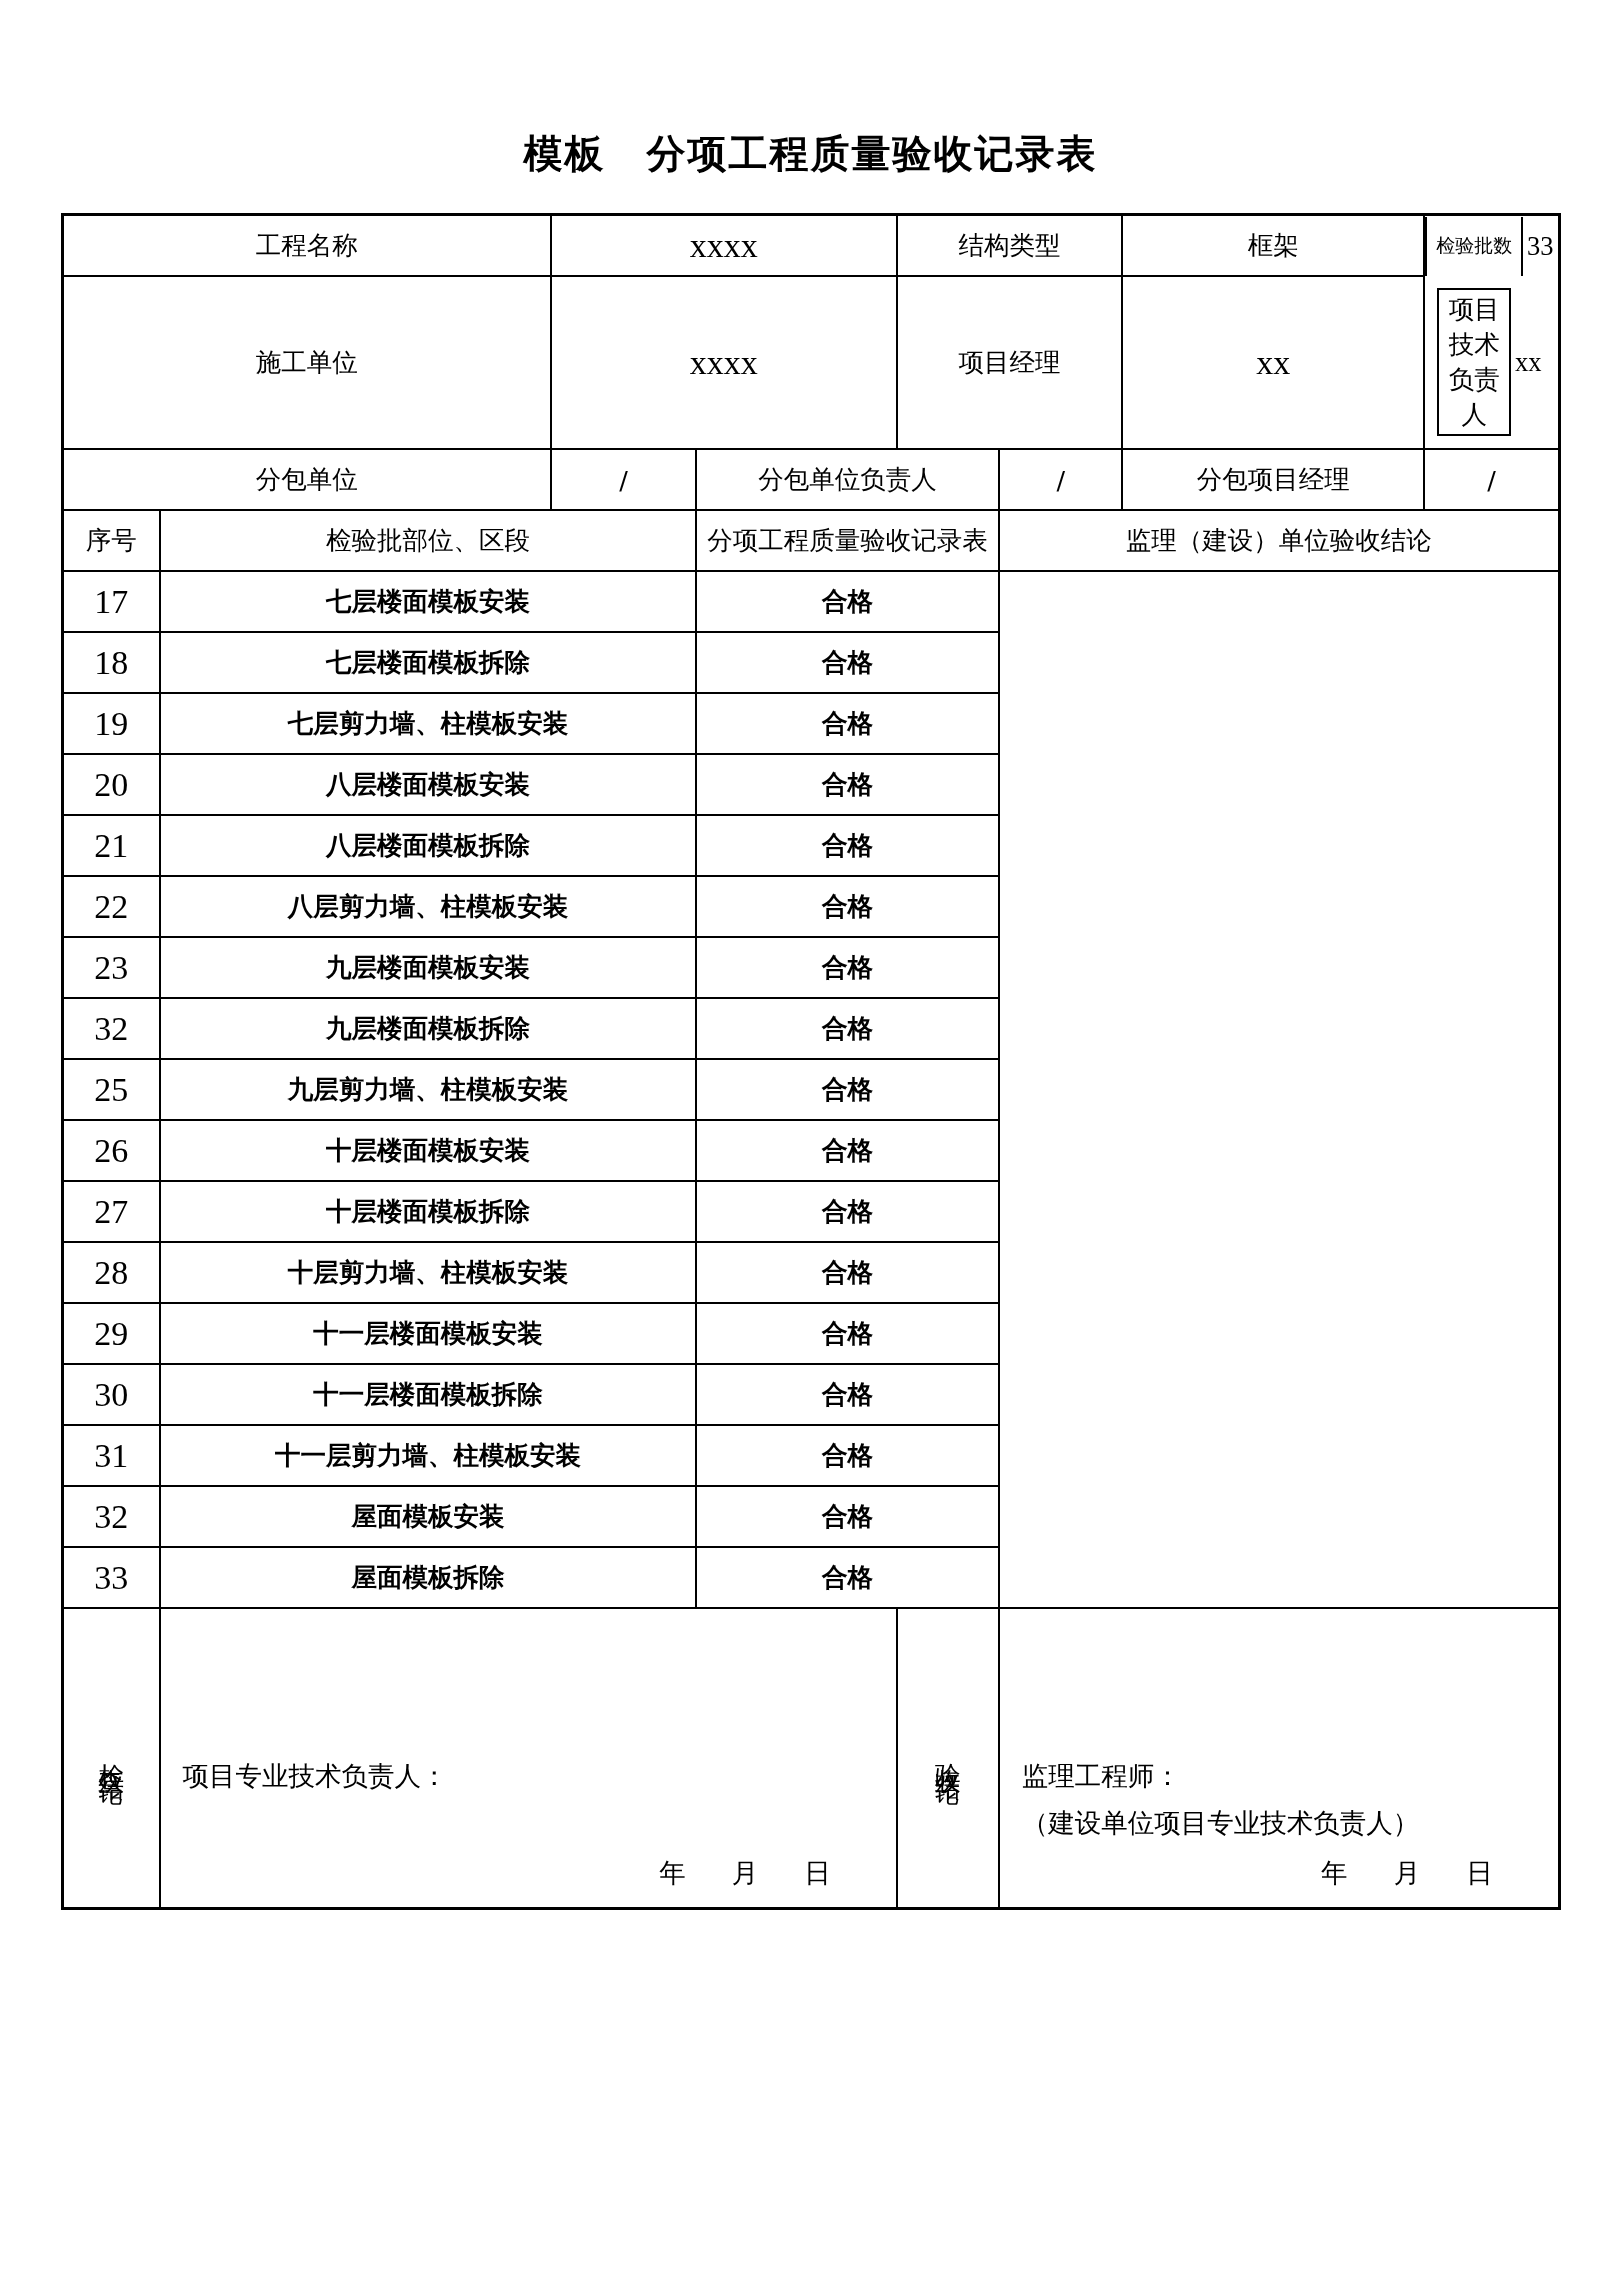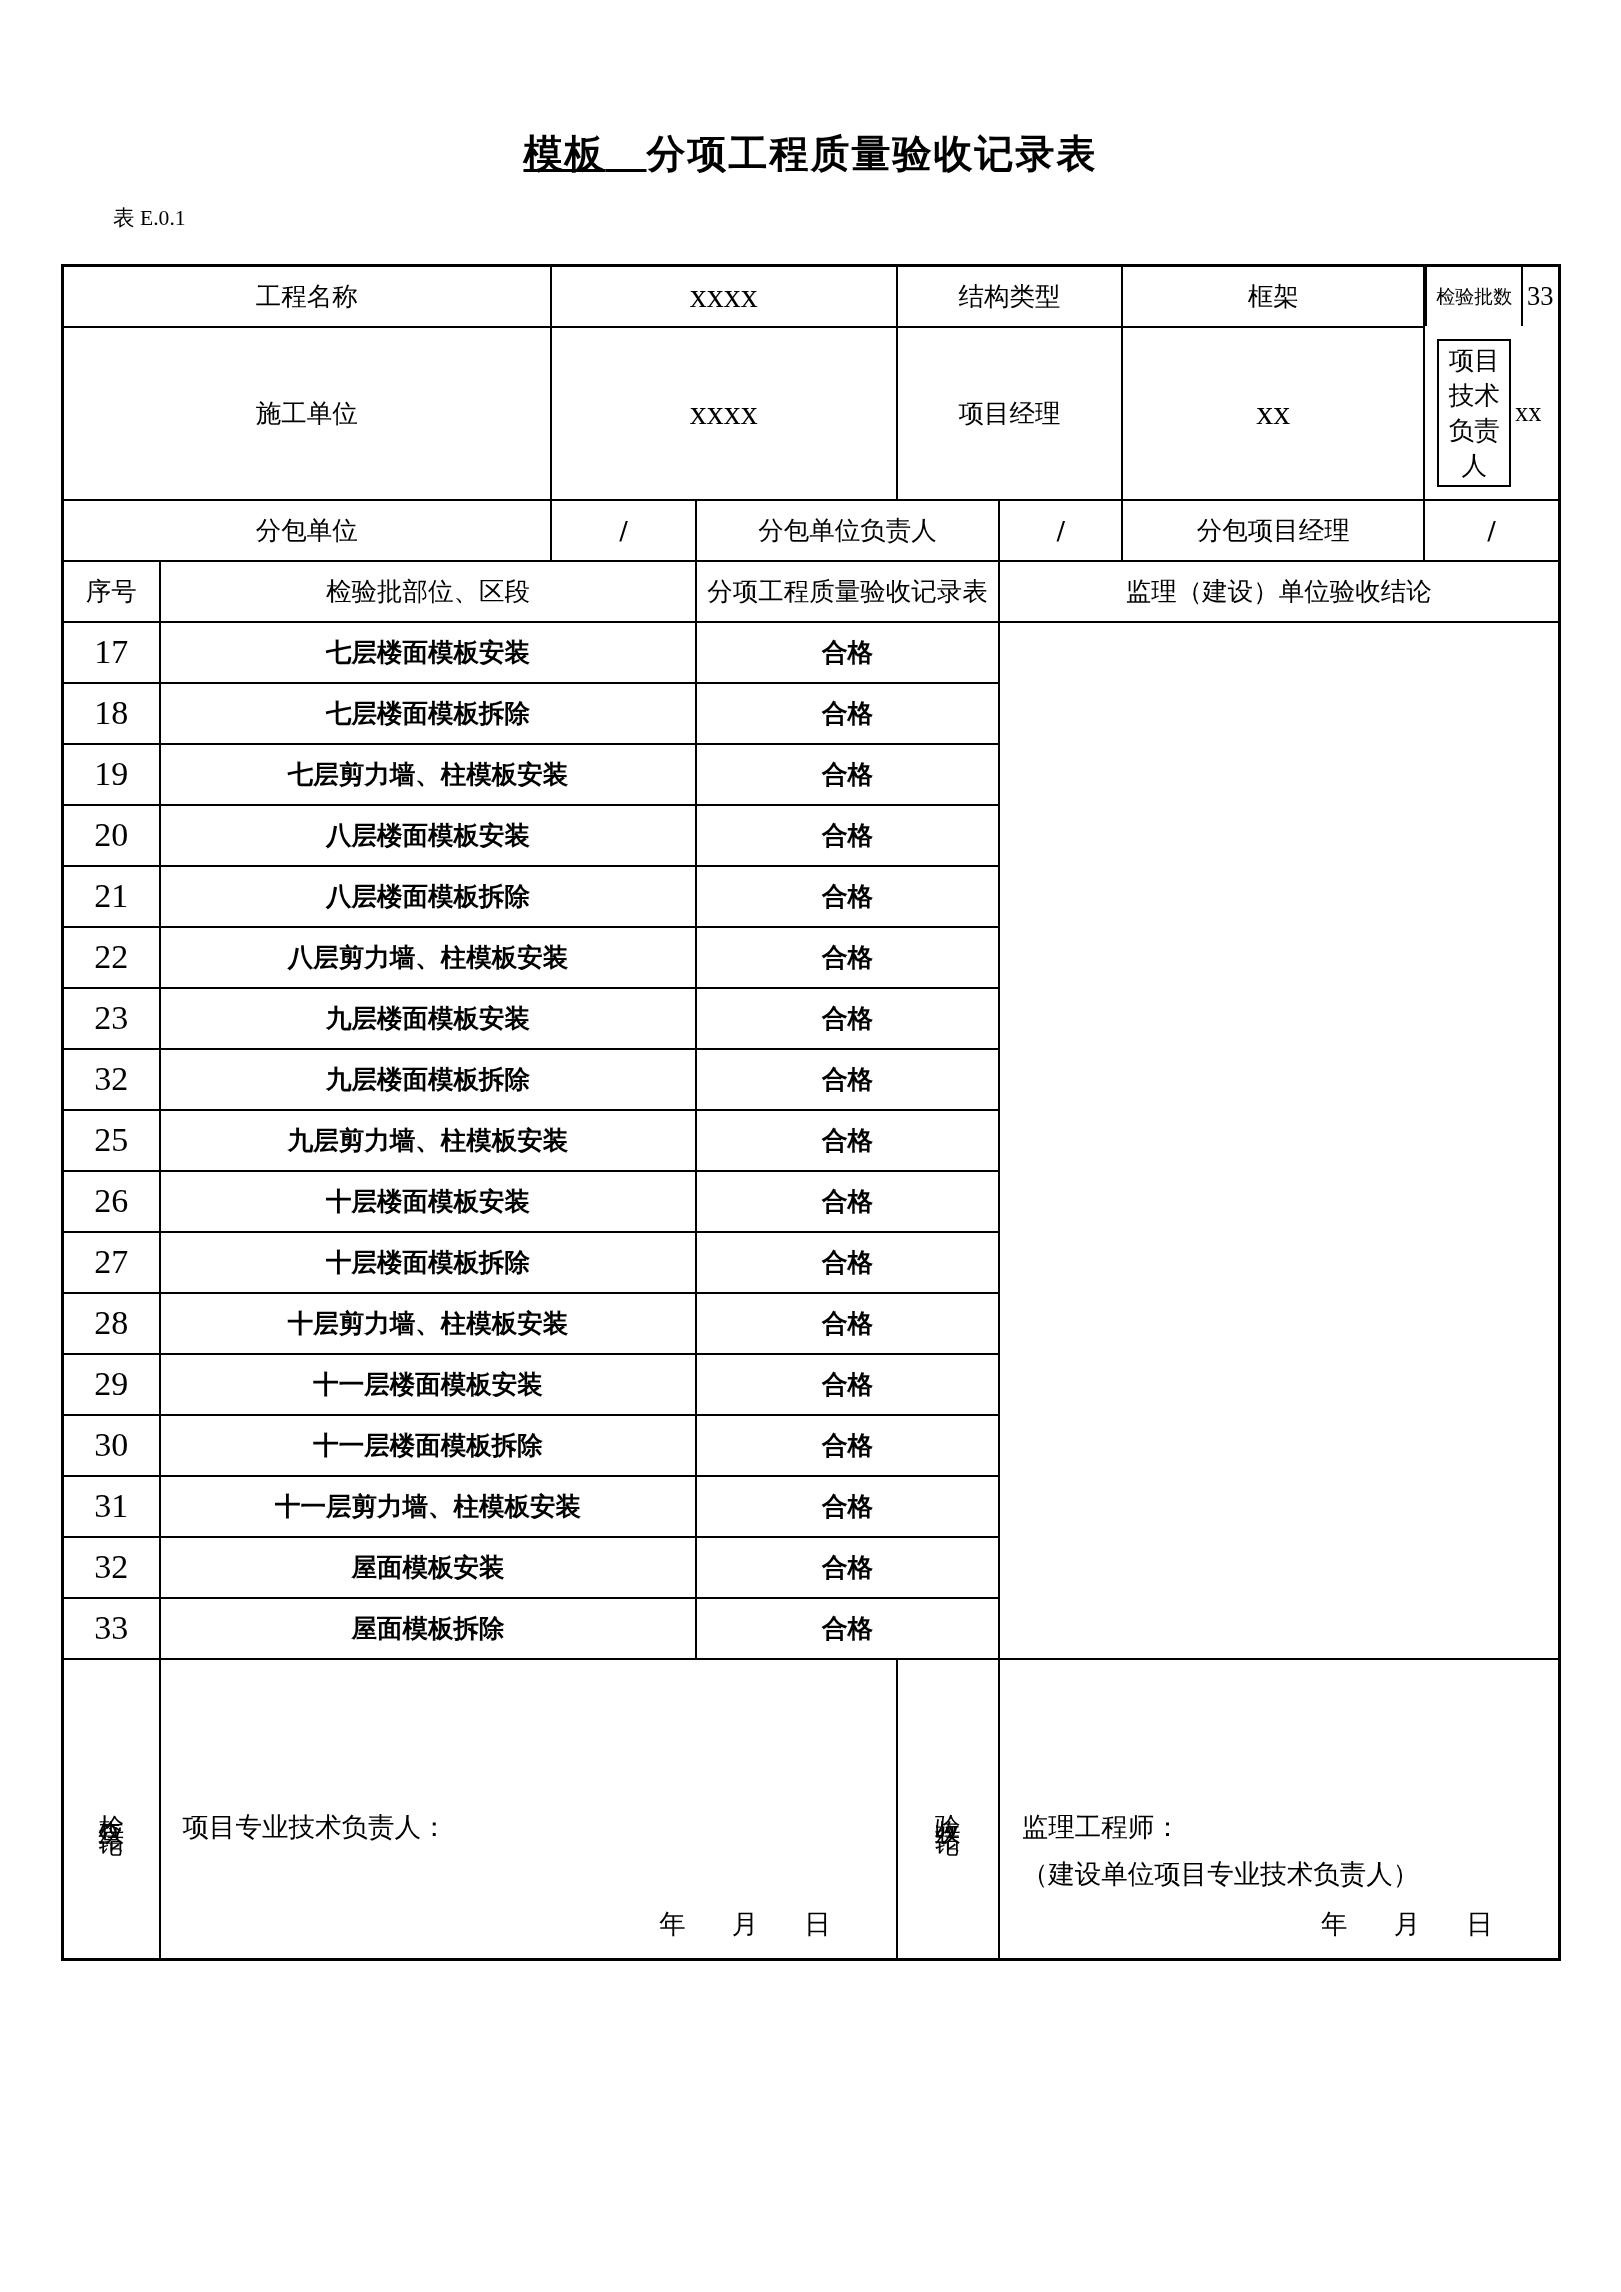--- a/index.html
+++ b/index.html
@@ -23,21 +23,20 @@
   }
   .title {
     text-align: center;
     font-family: "DejaVu Sans", sans-serif;
     font-weight: bold;
     font-size: 39px;
     letter-spacing: 2px;
     margin-top: 127px;
   }
   .title .u {
-    text-decoration: underline;
   }
   .form-code {
     margin-top: 21.6px;
     margin-left: 113px;
     font-size: 21.6px;
     font-family: "Liberation Serif", serif;
   }
   table.main {
     border-collapse: collapse;
     margin: 21.6px auto 0 auto;
@@ -131,21 +130,20 @@
 </style>
 </head>
 <body>
 
 <div class="page">
 
   <div class="title">
     <span class="u">模板</span><span class="u">　</span><span>分项工程质量验收记录表</span>
   </div>
 
-  <div class="form-code">表 E.0.1</div>
 
   <table class="main">
     <colgroup>
       <col style="width:86px">
       <col style="width:343px">
       <col style="width:127px">
       <col style="width:176px">
       <col style="width:90px">
       <col style="width:108px">
       <col style="width:265px">

